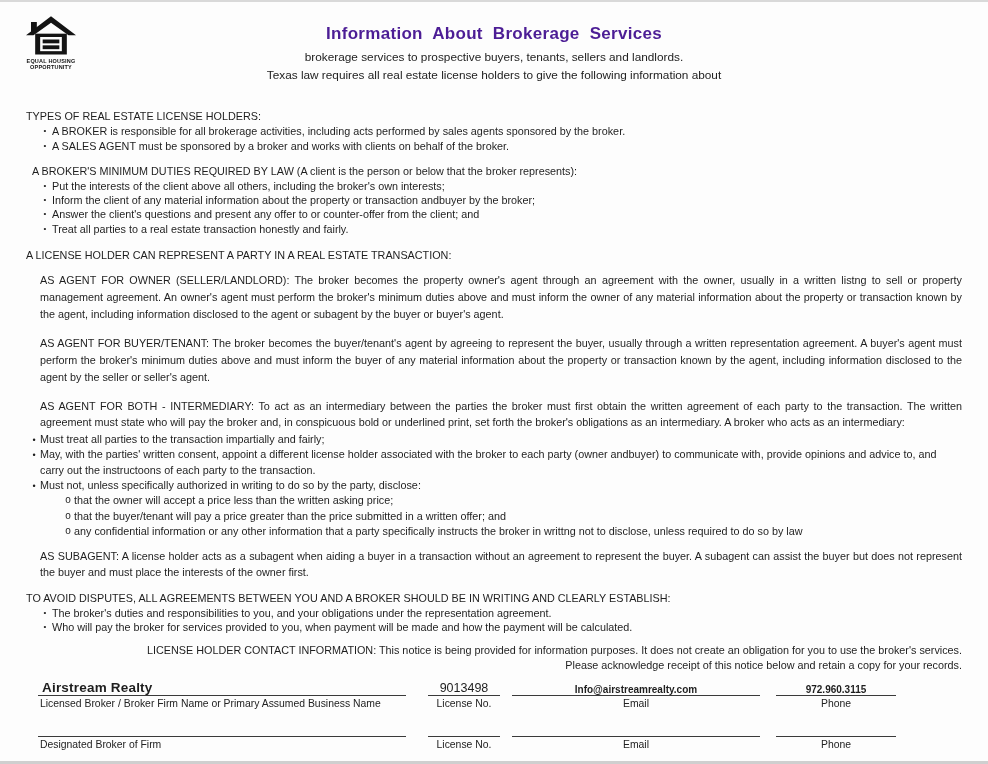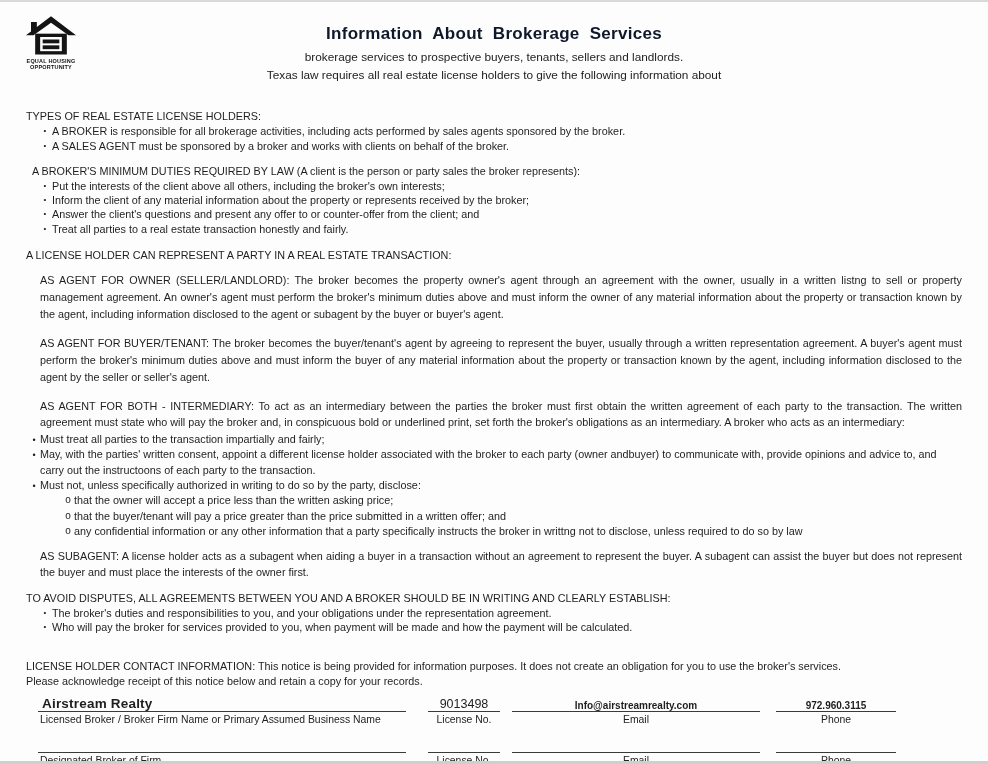--- a/index.html
+++ b/index.html
@@ -9,21 +9,21 @@
     position:relative; width:988px; height:764px; margin:0 auto;
     background:#fdfdfd; color:#1e1e1e; overflow:hidden;
     border-top:2px solid #d9d9d9; border-bottom:3px solid #cfcfcf;
   }
   .doc { padding:14px 26px 0 26px; }
 
   
   .logo { position:absolute; left:22px; top:14px; width:58px; text-align:center; }
   .logo svg { display:block; margin:0 auto; }
   .logo-text { font-size:5.5px; font-weight:bold; line-height:1.15; letter-spacing:.2px; color:#111; }
-  .title { text-align:center; font-size:17px; font-weight:bold; color:#0f172a;
+  .title { text-align:center; font-size:17px; font-weight:bold; color:#4c1d95;
            word-spacing:5px; letter-spacing:.3px; padding-top:8px; }
   .subtitle { text-align:center; font-size:11.8px; color:#222; line-height:1.5; margin-top:5px; }
 
   
   .sec-heading { font-size:10.8px; margin-top:10px; }
   .indent1 { margin-left:6px; }
   .bullets { margin-top:2px; }
   .b-row { display:flex; line-height:1.32; font-size:10.8px; }
   .b-row .marker { width:14px; margin-left:12px; text-align:center; flex:0 0 auto; font-size:8px; padding-top:2px; }
   .b-row .btext { flex:1; }
@@ -84,29 +84,29 @@
       <div class="b-row">
         <span class="marker">•</span>
         <span class="btext">A BROKER is responsible for all brokerage activities, including acts performed by sales agents sponsored by the broker.</span>
       </div>
       <div class="b-row">
         <span class="marker">•</span>
         <span class="btext">A SALES AGENT must be sponsored by a broker and works with clients on behalf of the broker.</span>
       </div>
     </div>
 
-    <div class="sec-heading indent1" style="margin-top:12px;">A BROKER'S MINIMUM DUTIES REQUIRED BY LAW (A client is the person or party sales the broker represents):</div>
+    <div class="sec-heading indent1" style="margin-top:12px;">A BROKER'S MINIMUM DUTIES REQUIRED BY LAW (A client is the person or below that the broker represents):</div>
     <div class="bullets">
       <div class="b-row">
         <span class="marker">•</span>
         <span class="btext">Put the interests of the client above all others, including the broker's own interests;</span>
       </div>
       <div class="b-row">
         <span class="marker">•</span>
-        <span class="btext">Inform the client of any material information about the property or represents received by the broker;</span>
+        <span class="btext">Inform the client of any material information about the property or transaction andbuyer by the broker;</span>
       </div>
       <div class="b-row">
         <span class="marker">•</span>
         <span class="btext">Answer the client's questions and present any offer to or counter-offer from the client; and</span>
       </div>
       <div class="b-row">
         <span class="marker">•</span>
         <span class="btext">Treat all parties to a real estate transaction honestly and fairly.</span>
       </div>
     </div>
@@ -152,21 +152,21 @@
       <div class="b-row">
         <span class="marker">•</span>
         <span class="btext">The broker's duties and responsibilities to you, and your obligations under the representation agreement.</span>
       </div>
       <div class="b-row">
         <span class="marker">•</span>
         <span class="btext">Who will pay the broker for services provided to you, when payment will be made and how the payment will be calculated.</span>
       </div>
     </div>
 
-    <div class="para nolead tight" style="margin-top:24px; text-align:left;">
+    <div class="para nolead tight" style="margin-top:8px; text-align:right;">
       <div>LICENSE HOLDER CONTACT INFORMATION: This notice is being provided for information purposes. It does not create an obligation for you to use the broker's  services.</div>
       <div>Please acknowledge receipt of this notice below and retain a copy for your records.</div>
     </div>
 
     <div class="c-table">
 
       <div class="c-row first">
         <div class="col col-name">
           <div class="line val-name">Airstream Realty</div>
           <div class="lbl">Licensed Broker / Broker Firm Name or Primary Assumed Business Name</div>

